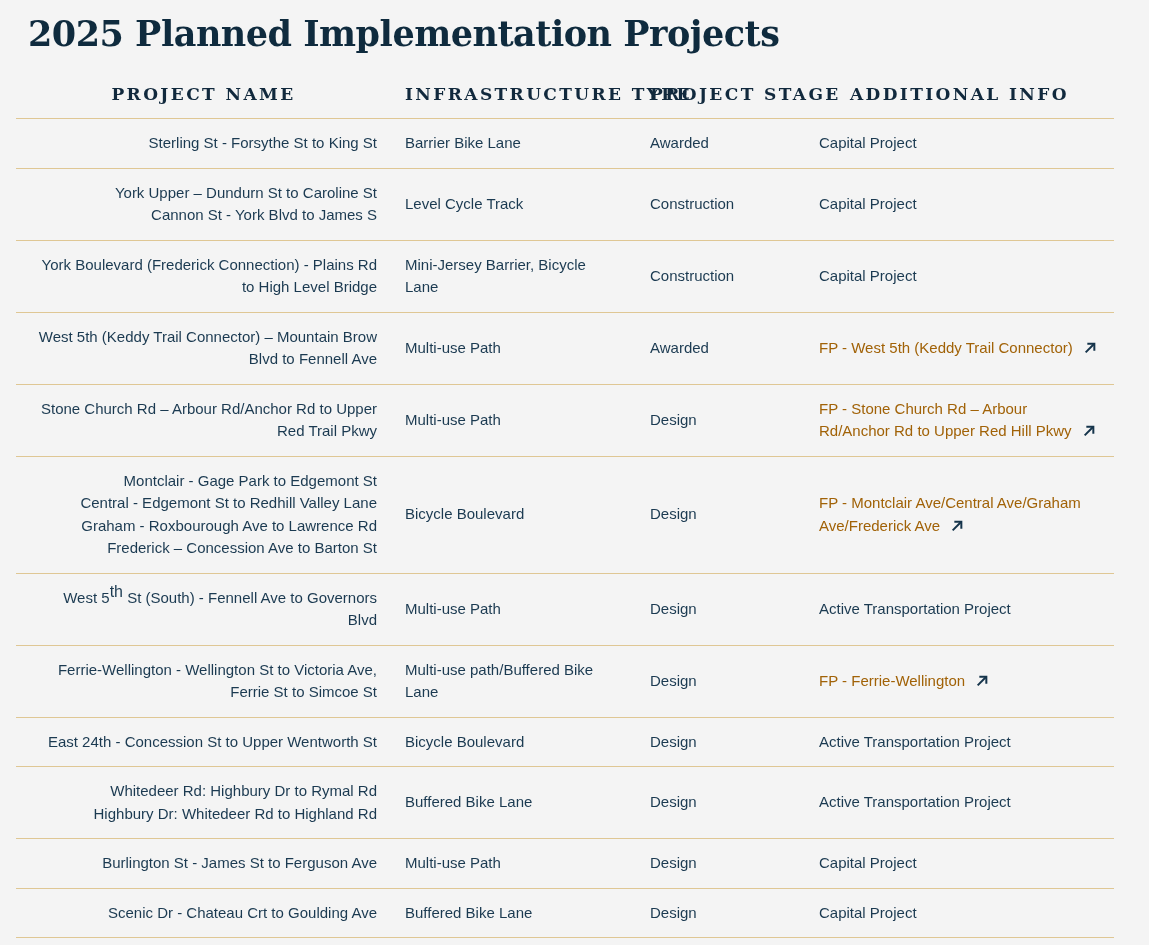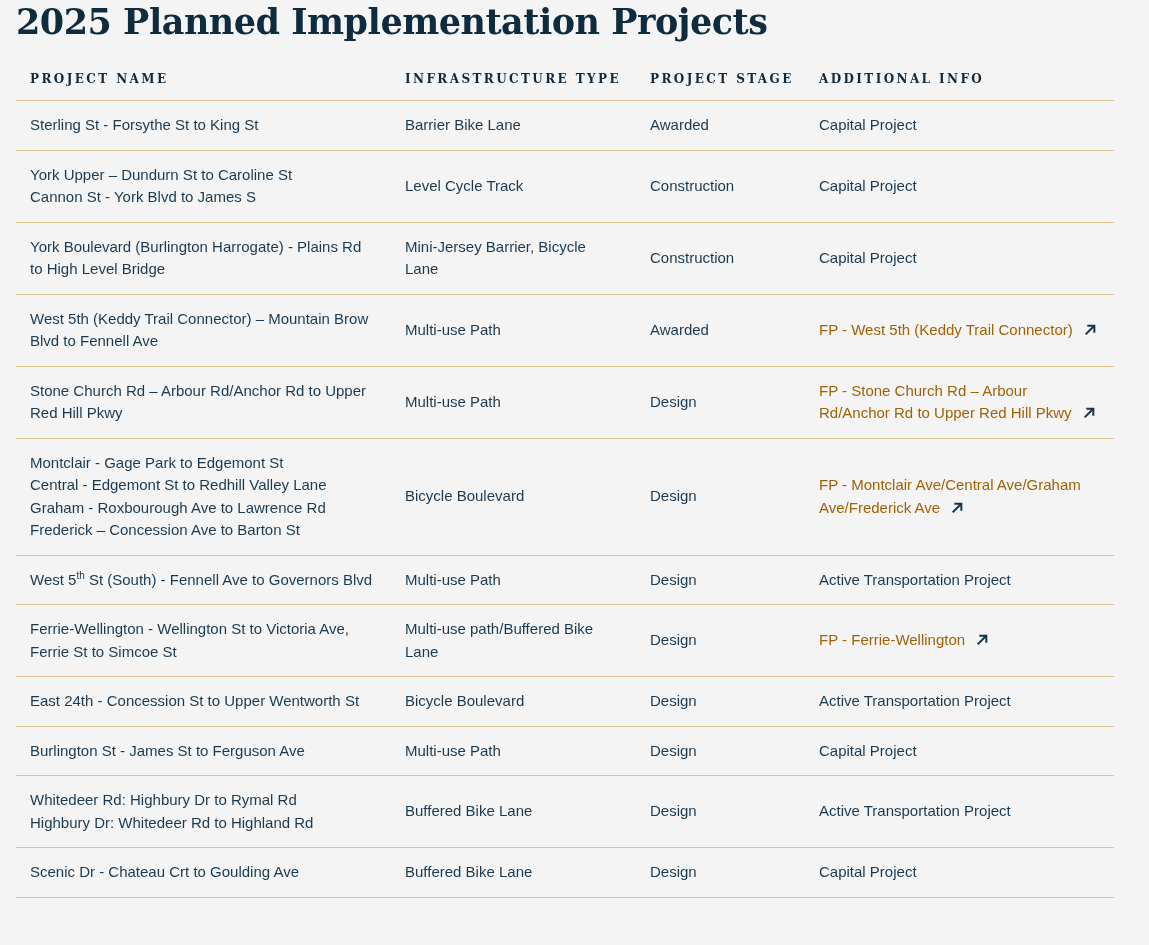--- a/index.html
+++ b/index.html
@@ -10,61 +10,61 @@
     color: #18374e;
     font-family: "Liberation Sans", sans-serif;
   }
   .page {
     width: 1149px;
     height: 945px;
     overflow: hidden;
     padding-left: 16px;
   }
   h1.page-title {
-    margin: 0;
+    margin: 12px;
     padding: 0;
     font-family: "DejaVu Serif", "Liberation Serif", serif;
     font-weight: 700;
     font-size: 35px;
     line-height: 44px;
     color: #0f2b3e;
     letter-spacing: -0.5px;
     white-space: nowrap;
   }
   table.projects-table {
     margin-top: 12px;
     width: 1098px;
     border-collapse: collapse;
     table-layout: fixed;
   }
   thead th {
     font-family: "DejaVu Serif", "Liberation Serif", serif;
     font-weight: 700;
-    font-size: 12px;
+    font-size: 17px;
     letter-spacing: 2.4px;
     text-transform: uppercase;
     color: #11293d;
-    text-align: left;
+    text-align: center;
     vertical-align: bottom;
     padding: 16px 14px 14px 14px;
     border-bottom: 1.5px solid #dfc794;
     white-space: nowrap;
   }
   tbody td {
     font-size: 15px;
     line-height: 22.5px;
     color: #1b3a51;
     vertical-align: middle;
     text-align: left;
     padding: 13px 14px;
     border-bottom: 1.5px solid #dfc794;
   }
-  td .name-line { display: block; }
+  td .name-line { display: block; text-align: right; }
   sup.ord {
-    font-size: 10px;
+    font-size: 16px;
     line-height: 0;
   }
   a.info-link {
     color: #a16207;
     text-decoration: none;
     cursor: pointer;
   }
   .ext-icon {
     display: inline-block;
     width: 16px;
@@ -108,40 +108,40 @@
           <td>
             <span class="name-line">York Upper – Dundurn St to Caroline St</span>
             <span class="name-line">Cannon St - York Blvd to James S</span>
           </td>
           <td>Level Cycle Track</td>
           <td>Construction</td>
           <td><span>Capital Project</span></td>
         </tr>
         <tr>
           <td>
-            <span class="name-line">York Boulevard (Burlington Harrogate) - Plains Rd to High Level Bridge</span>
+            <span class="name-line">York Boulevard (Frederick Connection) - Plains Rd to High Level Bridge</span>
           </td>
           <td>Mini-Jersey Barrier, Bicycle Lane</td>
           <td>Construction</td>
           <td><span>Capital Project</span></td>
         </tr>
         <tr>
           <td>
             <span class="name-line">West 5th (Keddy Trail Connector) – Mountain Brow Blvd to Fennell Ave</span>
           </td>
           <td>Multi-use Path</td>
           <td>Awarded</td>
           <td><a class="info-link" href="#"><span>FP - West 5th (Keddy Trail Connector)</span><span class="ext-icon"><svg width="16" height="16" viewBox="0 0 24 24" fill="none" stroke="#15344b" stroke-width="3">
                   <path d="M5.5 18.5 L18 6"></path>
                   <path d="M8 5.5 H18.5 V16"></path>
                 </svg></span></a></td>
         </tr>
         <tr>
           <td>
-            <span class="name-line">Stone Church Rd – Arbour Rd/Anchor Rd to Upper Red Hill Pkwy</span>
+            <span class="name-line">Stone Church Rd – Arbour Rd/Anchor Rd to Upper Red Trail Pkwy</span>
           </td>
           <td>Multi-use Path</td>
           <td>Design</td>
           <td><a class="info-link" href="#"><span>FP - Stone Church Rd – Arbour Rd/Anchor Rd to Upper Red Hill Pkwy</span><span class="ext-icon"><svg width="16" height="16" viewBox="0 0 24 24" fill="none" stroke="#15344b" stroke-width="3">
                   <path d="M5.5 18.5 L18 6"></path>
                   <path d="M8 5.5 H18.5 V16"></path>
                 </svg></span></a></td>
         </tr>
         <tr>
           <td>
@@ -179,34 +179,34 @@
         <tr>
           <td>
             <span class="name-line">East 24th - Concession St to Upper Wentworth St</span>
           </td>
           <td>Bicycle Boulevard</td>
           <td>Design</td>
           <td><span>Active Transportation Project</span></td>
         </tr>
         <tr>
           <td>
-            <span class="name-line">Burlington St - James St to Ferguson Ave</span>
-          </td>
-          <td>Multi-use Path</td>
-          <td>Design</td>
-          <td><span>Capital Project</span></td>
-        </tr>
-        <tr>
-          <td>
             <span class="name-line">Whitedeer Rd: Highbury Dr to Rymal Rd</span>
             <span class="name-line">Highbury Dr: Whitedeer Rd to Highland Rd</span>
           </td>
           <td>Buffered Bike Lane</td>
           <td>Design</td>
           <td><span>Active Transportation Project</span></td>
+        </tr>
+        <tr>
+          <td>
+            <span class="name-line">Burlington St - James St to Ferguson Ave</span>
+          </td>
+          <td>Multi-use Path</td>
+          <td>Design</td>
+          <td><span>Capital Project</span></td>
         </tr>
         <tr>
           <td>
             <span class="name-line">Scenic Dr - Chateau Crt to Goulding Ave</span>
           </td>
           <td>Buffered Bike Lane</td>
           <td>Design</td>
           <td><span>Capital Project</span></td>
         </tr>
       </tbody>

